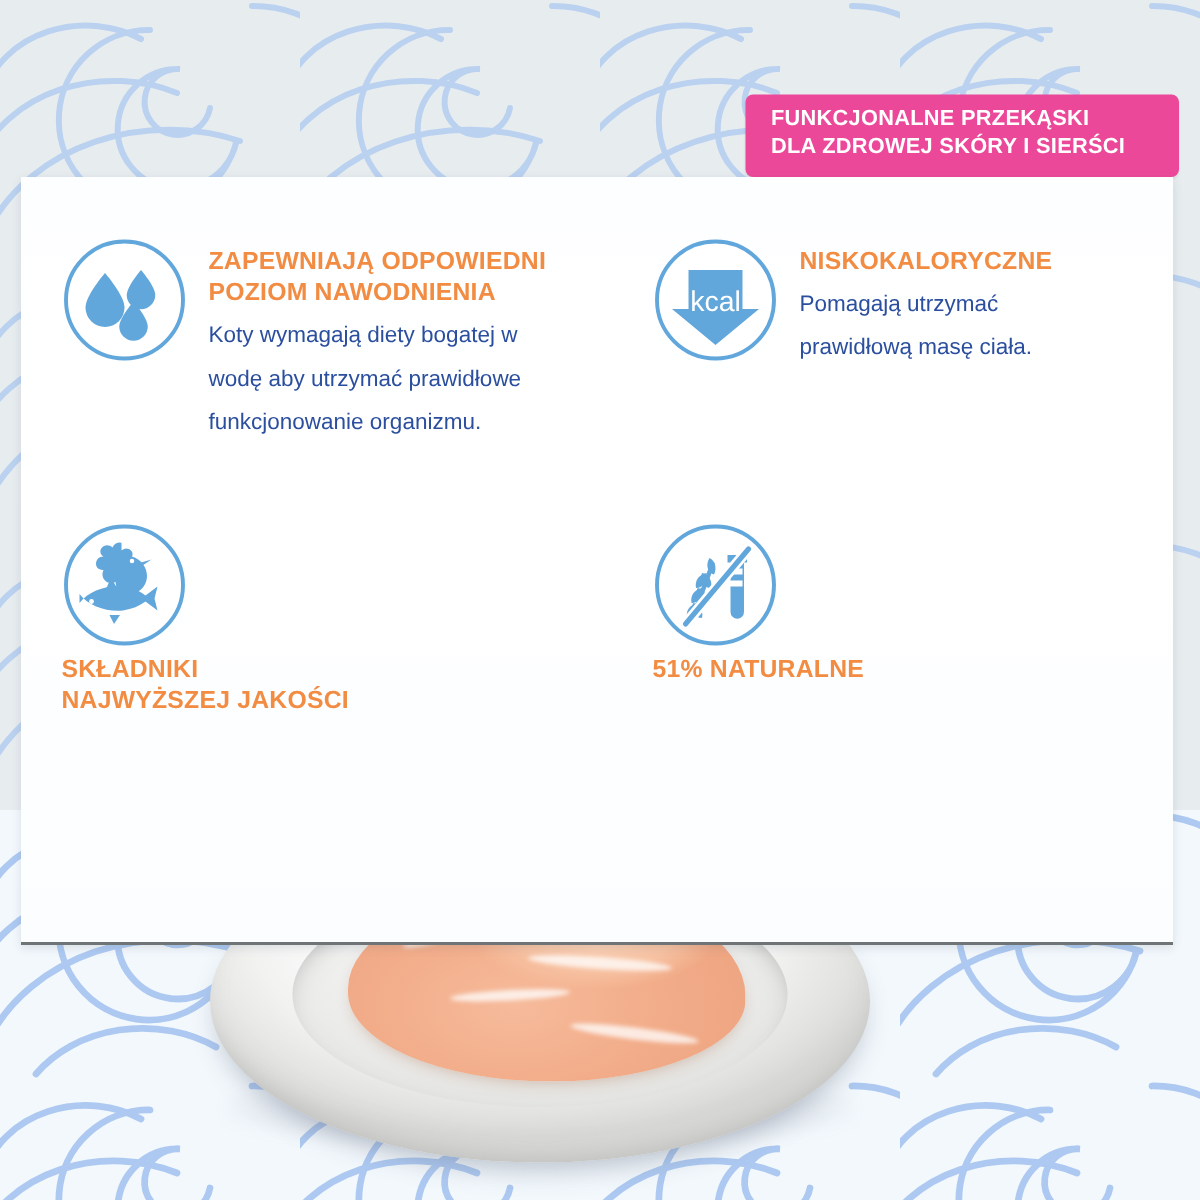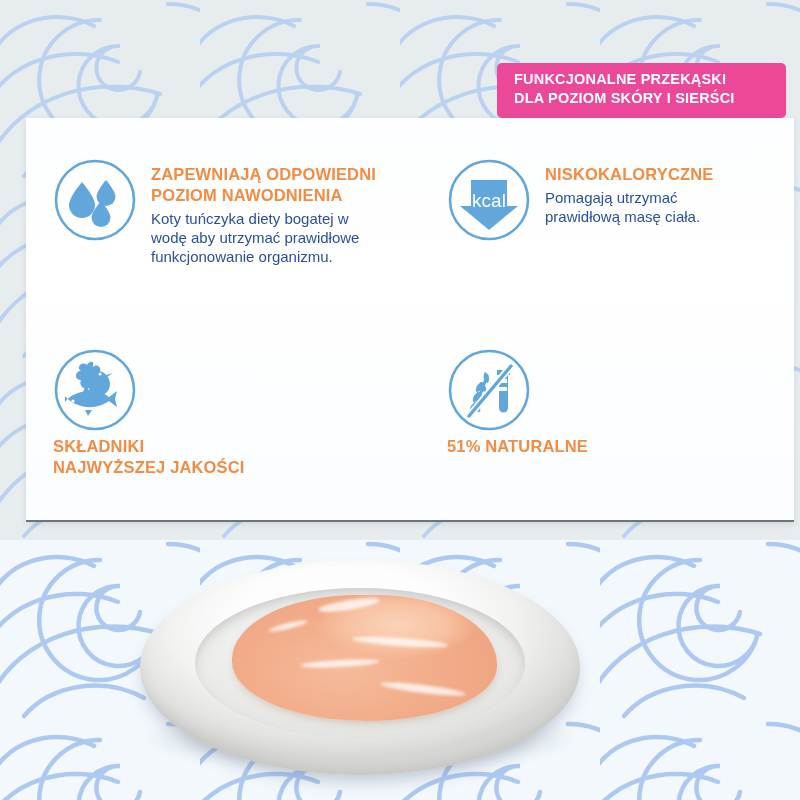--- a/index.html
+++ b/index.html
@@ -66,21 +66,21 @@
     background:#ec4899; border-radius:5px;
     padding:7px 14px 8px 17px;
     color:#ffffff; font-weight:bold; font-size:14.5px; line-height:19px;
     letter-spacing:.2px;
     box-shadow:0 1px 2px rgba(0,0,0,.08);
   }
   #banner .bline{ display:block; white-space:nowrap; }
 
   
   #card{
-    position:absolute; left:26px; top:118px; width:768px; height:404px;
+    position:absolute; left:14px; top:118px; width:768px; height:512px;
     background:linear-gradient(180deg,#fdfeff 0%, #ffffff 40%, #fbfdff 100%);
     border-bottom:2px solid #6f7477;
     box-shadow:0 2px 6px rgba(90,100,115,.16);
   }
 
   .grid{
     position:absolute; inset:0;
     display:grid;
     grid-template-columns:404px 364px;
     grid-template-rows:190px 190px;
@@ -96,21 +96,21 @@
     flex:0 0 auto; width:84px; height:84px; margin-right:14px;
   }
   .icon-wrap svg{ display:block; width:84px; height:84px; }
 
   .ftext{ padding-top:6px; }
   .ftitle{
     color:#f28c42; font-weight:bold; font-size:16.5px; line-height:21px;
     letter-spacing:.15px; margin-bottom:3px; white-space:pre-line;
   }
   .fbody{
-    color:#2b4f9e; font-size:15px; line-height:19px; white-space:pre-line;
+    color:#2b4f9e; font-size:15px; line-height:29px; white-space:pre-line;
   }
 
   
   .feature.r2 .ftext{ padding-top:4px; }
 </style>
 </head>
 <body>
 
 <div id="bg-top">
   <svg class="bg-svg" viewBox="0 0 800 540" preserveAspectRatio="xMidYMid slice">
@@ -159,39 +159,39 @@
   <div class="pate"></div>
   <div class="pate-hi h1"></div>
   <div class="pate-hi h2"></div>
   <div class="pate-hi h3"></div>
   <div class="pate-hi h4"></div>
   <div class="pate-hi h5"></div>
 </div>
 
 <div id="banner">
   <span class="bline">FUNKCJONALNE PRZEKĄSKI</span>
-  <span class="bline">DLA POZIOM SKÓRY I SIERŚCI</span>
+  <span class="bline">DLA ZDROWEJ SKÓRY I SIERŚCI</span>
 </div>
 
 <div id="card">
   <div class="grid">
 
     <div class="feature c1 r1">
       <div class="icon-wrap">
         <svg viewBox="0 0 84 84">
           <circle cx="42" cy="42" r="39" fill="#ffffff" stroke="#62a7db" stroke-width="2.6"></circle>
           <path d="M29 24 c0 0 -13 15 -13 23 a13 13 0 0 0 26 0 c0 -8 -13 -23 -13 -23z" fill="#62a7db"></path>
           <path d="M53 22 c0 0 -9.5 11 -9.5 16.6 a9.5 9.5 0 0 0 19 0 C62.5 33 53 22 53 22z" fill="#62a7db"></path>
           <path d="M48 43 c0 0 -9.5 11 -9.5 16.6 a9.5 9.5 0 0 0 19 0 C57.5 54 48 43 48 43z" fill="#62a7db"></path>
         </svg>
       </div>
       <div class="ftext">
         <div class="ftitle">ZAPEWNIAJĄ ODPOWIEDNI
 POZIOM NAWODNIENIA</div>
-        <div class="fbody">Koty tuńczyka diety bogatej w
+        <div class="fbody">Koty wymagają diety bogatej w
 wodę aby utrzymać prawidłowe
 funkcjonowanie organizmu.</div>
       </div>
     </div>
 
     <div class="feature c2 r1">
       <div class="icon-wrap">
         <svg viewBox="0 0 84 84">
           <circle cx="42" cy="42" r="39" fill="#ffffff" stroke="#62a7db" stroke-width="2.6"></circle>
           <path d="M24 22 h36 v26 h11 L42 72 L13 48 h11 z" fill="#62a7db"></path>

